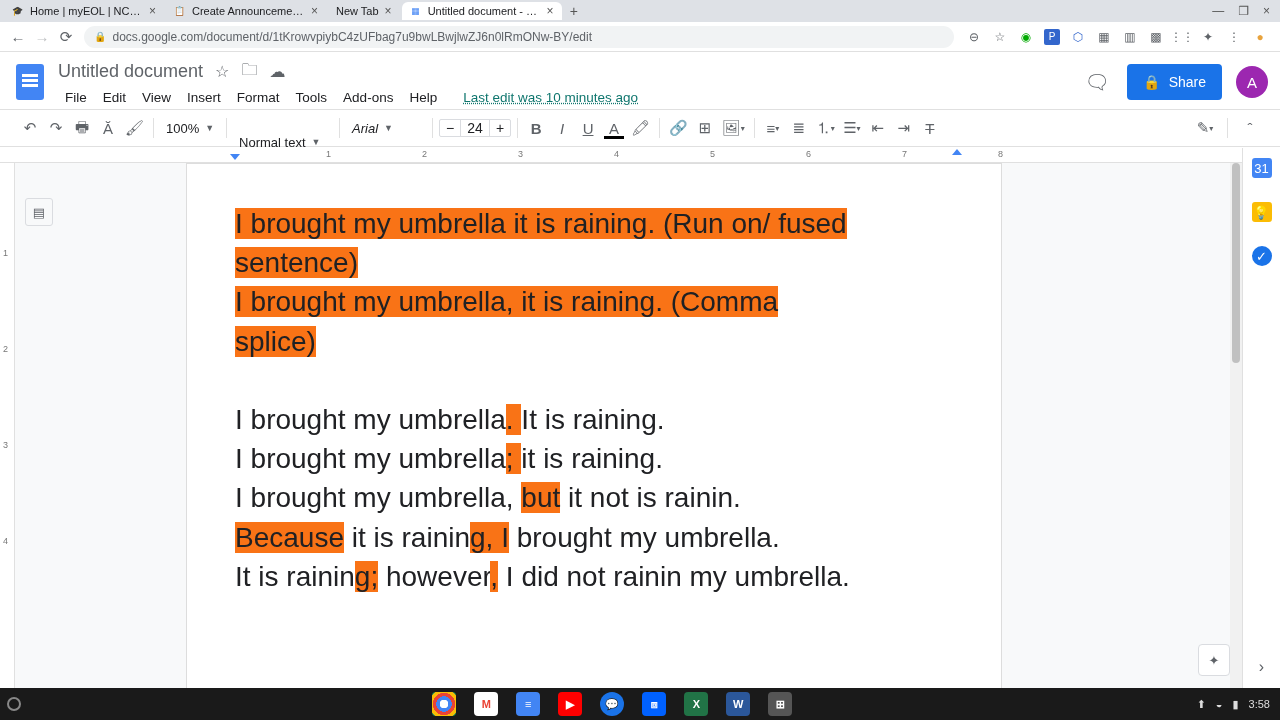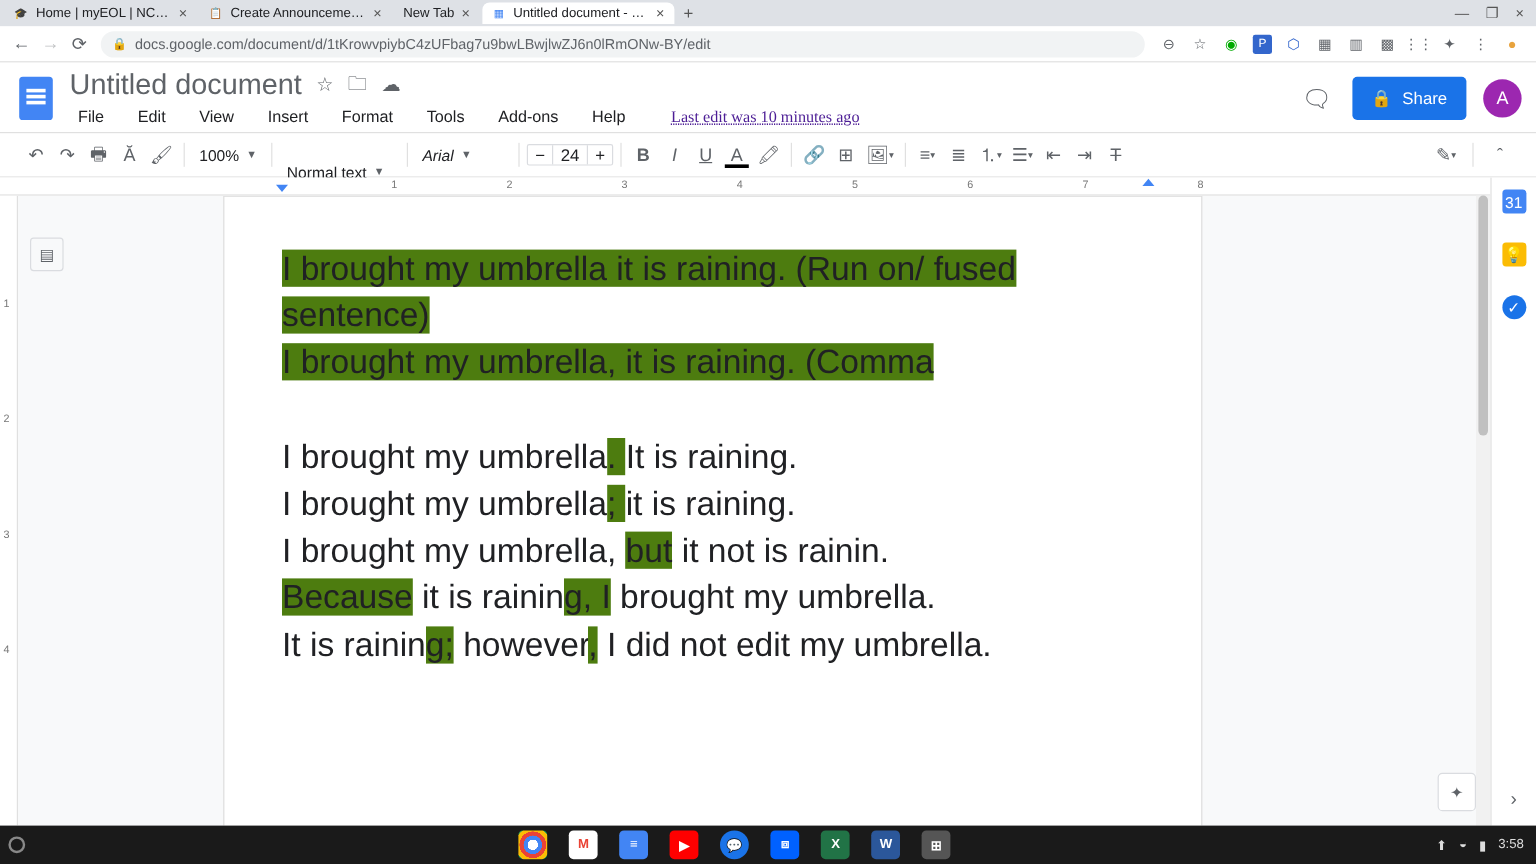--- a/index.html
+++ b/index.html
@@ -18,25 +18,25 @@
   .addr-bar .lock { font-size: 10px; margin-right: 6px; }
   .ext-icons { display: flex; gap: 10px; padding: 0 6px; align-items: center; }
   .ext-icon { width: 16px; height: 16px; display: inline-flex; align-items: center; justify-content: center; font-size: 12px; color: #5f6368; }
 
   .docs-header { padding: 6px 12px 0; display: flex; align-items: flex-start; }
   .docs-logo { width: 36px; height: 48px; display: flex; align-items: center; justify-content: center; margin-right: 10px; }
   .docs-logo-rect { width: 28px; height: 36px; background: #4285f4; border-radius: 3px; position: relative; }
   .docs-logo-rect::before { content: ''; position: absolute; left: 6px; right: 6px; top: 10px; height: 3px; background: #fff; box-shadow: 0 5px 0 #fff, 0 10px 0 #fff; }
   .title-area { flex: 1; }
   .title-row { display: flex; align-items: center; gap: 12px; height: 26px; }
-  .doc-title { font-size: 24px; color: #5f6368; }
+  .doc-title { font-size: 18px; color: #5f6368; }
   .title-icon { color: #5f6368; font-size: 16px; }
-  .menus { display: flex; gap: 14px; margin-top: 2px; }
+  .menus { display: flex; gap: 2px; margin-top: 2px; }
   .menu-item { padding: 4px 7px; font-size: 13.5px; color: #202124; }
-  .last-edit { color: #4c1d95; margin-left: 10px; text-decoration: underline dotted; font-family: Liberation Serif, serif; }
+  .last-edit { color: #0f766e; margin-left: 10px; text-decoration: underline dotted; }
   .header-right { display: flex; align-items: center; gap: 14px; padding-top: 6px; }
   .comment-btn { width: 32px; height: 32px; display: flex; align-items: center; justify-content: center; color: #5f6368; font-size: 20px; }
   .share-btn { background: #1a73e8; color: #fff; height: 36px; border-radius: 4px; display: flex; align-items: center; padding: 0 16px; font-size: 14px; font-weight: 500; gap: 8px; }
   .avatar { width: 32px; height: 32px; border-radius: 50%; background: #9c27b0; color: #fff; display: flex; align-items: center; justify-content: center; font-size: 15px; }
 
   .toolbar { height: 38px; border-top: 1px solid #e0e0e0; border-bottom: 1px solid #e0e0e0; display: flex; align-items: center; padding: 0 18px; gap: 2px; }
   .tb-btn { min-width: 24px; height: 24px; display: flex; align-items: center; justify-content: center; color: #5f6368; font-size: 15px; padding: 0 3px; }
   .tb-sep { width: 1px; height: 20px; background: #e0e0e0; margin: 0 4px; }
   .tb-select { display: flex; align-items: center; padding: 0 6px; font-size: 13px; color: #202124; gap: 6px; }
   .tb-select .drop { font-size: 9px; color: #5f6368; }
@@ -57,21 +57,21 @@
   .ruler-marker { position: absolute; top: 6px; width: 0; height: 0; }
   .ruler-marker.left { border-left: 5px solid transparent; border-right: 5px solid transparent; border-top: 6px solid #4285f4; left: 44px; }
   .ruler-marker.right { border-left: 5px solid transparent; border-right: 5px solid transparent; border-bottom: 6px solid #4285f4; left: 766px; top: 1px; }
   .doc-scroll { position: absolute; top: 15px; left: 0; right: 38px; bottom: 0; overflow: hidden; }
   .vruler { position: absolute; left: 0; top: 0; bottom: 0; width: 15px; background: #fff; border-right: 1px solid #e0e0e0; font-size: 9px; color: #777; }
   .vruler-num { position: absolute; left: 3px; }
   .left-tools { position: absolute; left: 25px; top: 35px; }
   .outline-btn { width: 28px; height: 28px; border: 1px solid #dadce0; border-radius: 3px; display: flex; align-items: center; justify-content: center; color: #5f6368; }
   .page { position: absolute; left: 186px; top: 0; width: 816px; background: #fff; border: 1px solid #ddd; padding: 40px 48px; min-height: 540px; }
   .doc-content { font-size: 28px; line-height: 1.4; font-family: Arial; }
-  .hl { background: #4d7c0f; margin-top: 33px; }
+  .hl { background: #f97316; margin-top: 33px; }
   .doc-content p { margin: 0; }
   .right-rail { position: absolute; right: 0; top: 0; bottom: 0; width: 38px; background: #fff; border-left: 1px solid #e0e0e0; display: flex; flex-direction: column; align-items: center; padding-top: 10px; gap: 24px; }
   .rail-icon { width: 20px; height: 20px; border-radius: 3px; display: flex; align-items: center; justify-content: center; font-size: 13px; color: #fff; }
   .rail-cal { background: #4285f4; }
   .rail-keep { background: #fbbc04; }
   .rail-tasks { background: #1a73e8; border-radius: 50%; }
   .rail-expand { position: absolute; bottom: 12px; color: #5f6368; font-size: 16px; }
   .explore-btn { position: absolute; right: 50px; bottom: 12px; width: 32px; height: 32px; border: 1px solid #dadce0; border-radius: 4px; background: #fff; display: flex; align-items: center; justify-content: center; color: #5f6368; }
   .scrollbar-v { position: absolute; right: 38px; top: 15px; bottom: 0; width: 12px; background: #f1f1f1; }
   .scroll-thumb { position: absolute; left: 2px; width: 8px; top: 0; height: 200px; background: #c0c0c0; border-radius: 4px; }
@@ -254,26 +254,27 @@
       <span class="vruler-num" style="top:373px">4</span>
     </div>
     <div class="left-tools">
         <div class="outline-btn">▤</div>
       </div>
     <div class="page">
       <div class="doc-content">
         <p><span class="hl">I brought my umbrella it is raining. (Run on/ fused </span></p>
         <p><span class="hl">sentence)</span></p>
         <p><span class="hl">I brought my umbrella, it is raining. (Comma </span></p>
+        <p><span class="hl">splice)</span></p>
         <p>&nbsp;</p>
         <p><span>I brought my umbrella</span><span class="hl">. </span><span>It is raining.</span></p>
         <p><span>I brought my umbrella</span><span class="hl">; </span><span>it is raining.</span></p>
         <p><span>I brought my umbrella, </span><span class="hl">but</span><span> it not is rainin.</span></p>
         <p><span class="hl">Because</span><span> it is rainin</span><span class="hl">g, I</span><span> brought my umbrella.</span></p>
-        <p><span>It is rainin</span><span class="hl">g;</span><span> however</span><span class="hl">,</span><span> I did not edit my umbrella.</span></p>
+        <p><span>It is rainin</span><span class="hl">g;</span><span> however</span><span class="hl">,</span><span> I did not rainin my umbrella.</span></p>
       </div>
     </div>
   </div>
   <div class="scrollbar-v">
       <div class="scroll-thumb"></div>
     </div>
   <div class="right-rail">
     <div class="rail-icon rail-cal">31</div>
     <div class="rail-icon rail-keep">💡</div>
     <div class="rail-icon rail-tasks">✓</div>

